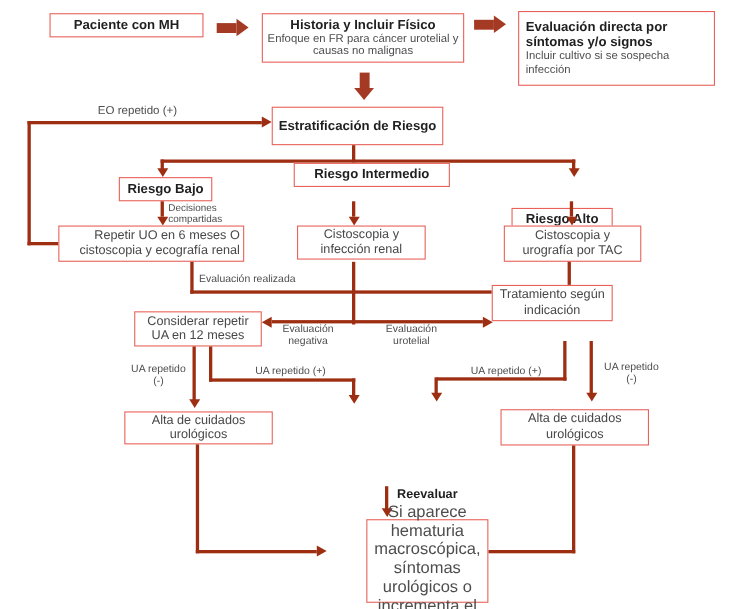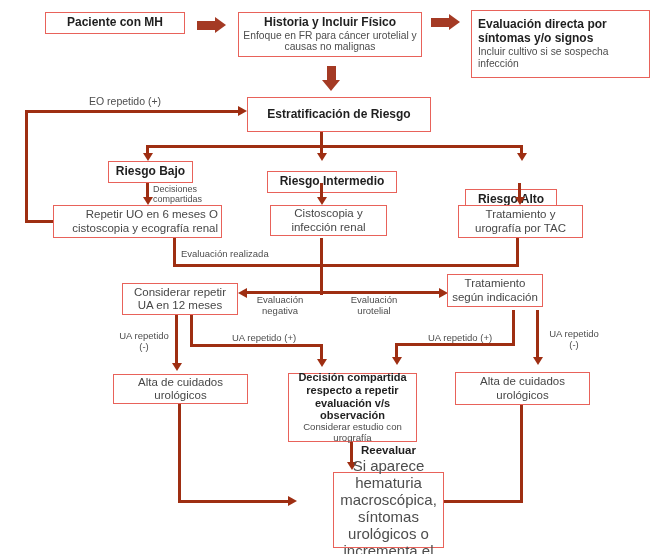--- a/index.html
+++ b/index.html
@@ -75,37 +75,37 @@
     <div class="bbody"></div>
       <div class="bhead"></div>
   </div>
 
   <div class="el center" style="left:70px;top:95px;width:110px;font-size:10.5px;">EO repetido (+)</div>
   <div class="hl" style="left:25px;top:110px;width:213px;"></div>
   <div class="ah ah-r" style="left:238px;top:106px;"></div>
   <div class="vl" style="left:25px;top:110px;height:113px;"></div>
   <div class="hl" style="left:25px;top:220px;width:30px;"></div>
 
-  <div class="node" style="left:247px;top:97px;width:184px;height:35px;">
+  <div class="node" style="left:247px;top:97px;width:156px;height:35px;">
     <span class="nt">Estratificación de Riesgo</span>
   </div>
 
   <div class="vl" style="left:320px;top:132px;height:16px;"></div>
   <div class="hl" style="left:146px;top:145px;width:377px;"></div>
   <div class="vl" style="left:146px;top:145px;height:9px;"></div>
   <div class="ah ah-d" style="left:143px;top:153px;"></div>
   <div class="vl" style="left:320px;top:145px;height:9px;"></div>
   <div class="ah ah-d" style="left:317px;top:153px;"></div>
   <div class="vl" style="left:520px;top:145px;height:9px;"></div>
   <div class="ah ah-d" style="left:517px;top:153px;"></div>
 
   <div class="node" style="left:108px;top:161px;width:85px;height:22px;">
     <span class="nt">Riesgo Bajo</span>
   </div>
-  <div class="node" style="left:267px;top:171px;width:130px;height:22px;">
+  <div class="node" style="left:267px;top:148px;width:142px;height:22px;">
     <span class="nt">Riesgo Intermedio</span>
   </div>
   <div class="node" style="left:465px;top:161px;width:92px;height:22px;margin-top:28px;">
     <span class="nt">Riesgo Alto</span>
   </div>
 
   <div class="vl" style="left:146px;top:183px;height:14px;"></div>
   <div class="ah ah-d" style="left:143px;top:197px;"></div>
   <div class="el" style="left:153px;top:184px;width:64px;font-size:9px;">Decisiones compartidas</div>
   <div class="vl" style="left:320px;top:183px;height:14px;"></div>
@@ -113,39 +113,39 @@
   <div class="vl" style="left:518px;top:183px;height:14px;"></div>
   <div class="ah ah-d" style="left:515px;top:197px;"></div>
 
   <div class="node reg" style="left:53px;top:205px;width:169px;height:33px;text-align:right;">
     <span class="nt">Repetir UO en 6 meses O cistoscopia y ecografía renal</span>
   </div>
   <div class="node reg" style="left:270px;top:205px;width:117px;height:31px;">
     <span class="nt">Cistoscopia y infección renal</span>
   </div>
   <div class="node reg" style="left:458px;top:205px;width:125px;height:33px;">
-    <span class="nt">Tratamiento y urografía por TAC</span>
+    <span class="nt">Cistoscopia y urografía por TAC</span>
   </div>
 
   <div class="vl" style="left:173px;top:238px;height:29px;"></div>
   <div class="vl" style="left:516px;top:238px;height:29px;"></div>
   <div class="hl" style="left:173px;top:264px;width:346px;"></div>
   <div class="el" style="left:181px;top:249px;width:110px;">Evaluación realizada</div>
   <div class="vl" style="left:320px;top:238px;height:57px;"></div>
 
   <div class="hl" style="left:247px;top:291px;width:192px;"></div>
   <div class="ah ah-l" style="left:238px;top:288px;"></div>
   <div class="ah ah-r" style="left:439px;top:288px;"></div>
   <div class="el center" style="left:250px;top:295px;width:60px;">Evaluación negativa</div>
   <div class="el center" style="left:344px;top:295px;width:60px;">Evaluación urotelial</div>
 
   <div class="node reg" style="left:122px;top:283px;width:116px;height:32px;">
     <span class="nt">Considerar repetir UA en 12 meses</span>
   </div>
-  <div class="node reg" style="left:447px;top:274px;width:96px;height:33px;">
+  <div class="node reg" style="left:447px;top:259px;width:110px;height:33px;">
     <span class="nt">Tratamiento según indicación</span>
   </div>
 
   <div class="vl" style="left:175px;top:315px;height:50px;"></div>
   <div class="ah ah-d" style="left:172px;top:363px;"></div>
   <div class="el center" style="left:116px;top:331px;width:56px;">UA repetido (-)</div>
 
   <div class="vl" style="left:190px;top:315px;height:32px;"></div>
   <div class="hl" style="left:190px;top:344px;width:133px;"></div>
   <div class="vl" style="left:320px;top:344px;height:17px;"></div>
@@ -158,24 +158,20 @@
   <div class="ah ah-d" style="left:392px;top:357px;"></div>
   <div class="el nowrap" style="left:428px;top:333px;">UA repetido (+)</div>
 
   <div class="vl" style="left:536px;top:310px;height:49px;"></div>
   <div class="ah ah-d" style="left:533px;top:357px;"></div>
   <div class="el center" style="left:546px;top:329px;width:56px;">UA repetido (-)</div>
 
   <div class="node reg" style="left:113px;top:374px;width:135px;height:30px;">
     <span class="nt">Alta de cuidados urológicos</span>
   </div>
-  <div class="node small tiny" style="left:288px;top:373px;width:129px;height:69px;">
-    <span class="nt" style="font-size:11px;">Decisión compartida respecto a repetir evaluación v/s observación</span>
-    <span class="ns" style="font-size:9.6px;">Considerar estudio con urografía</span>
-  </div>
   <div class="node reg" style="left:455px;top:372px;width:135px;height:33px;">
     <span class="nt">Alta de cuidados urológicos</span>
   </div>
 
   <div class="vl" style="left:178px;top:404px;height:99px;"></div>
   <div class="hl" style="left:178px;top:500px;width:110px;"></div>
   <div class="ah ah-r" style="left:288px;top:496px;"></div>
 
   <div class="vl" style="left:520px;top:405px;height:98px;"></div>
   <div class="hl" style="left:417px;top:500px;width:106px;"></div>

